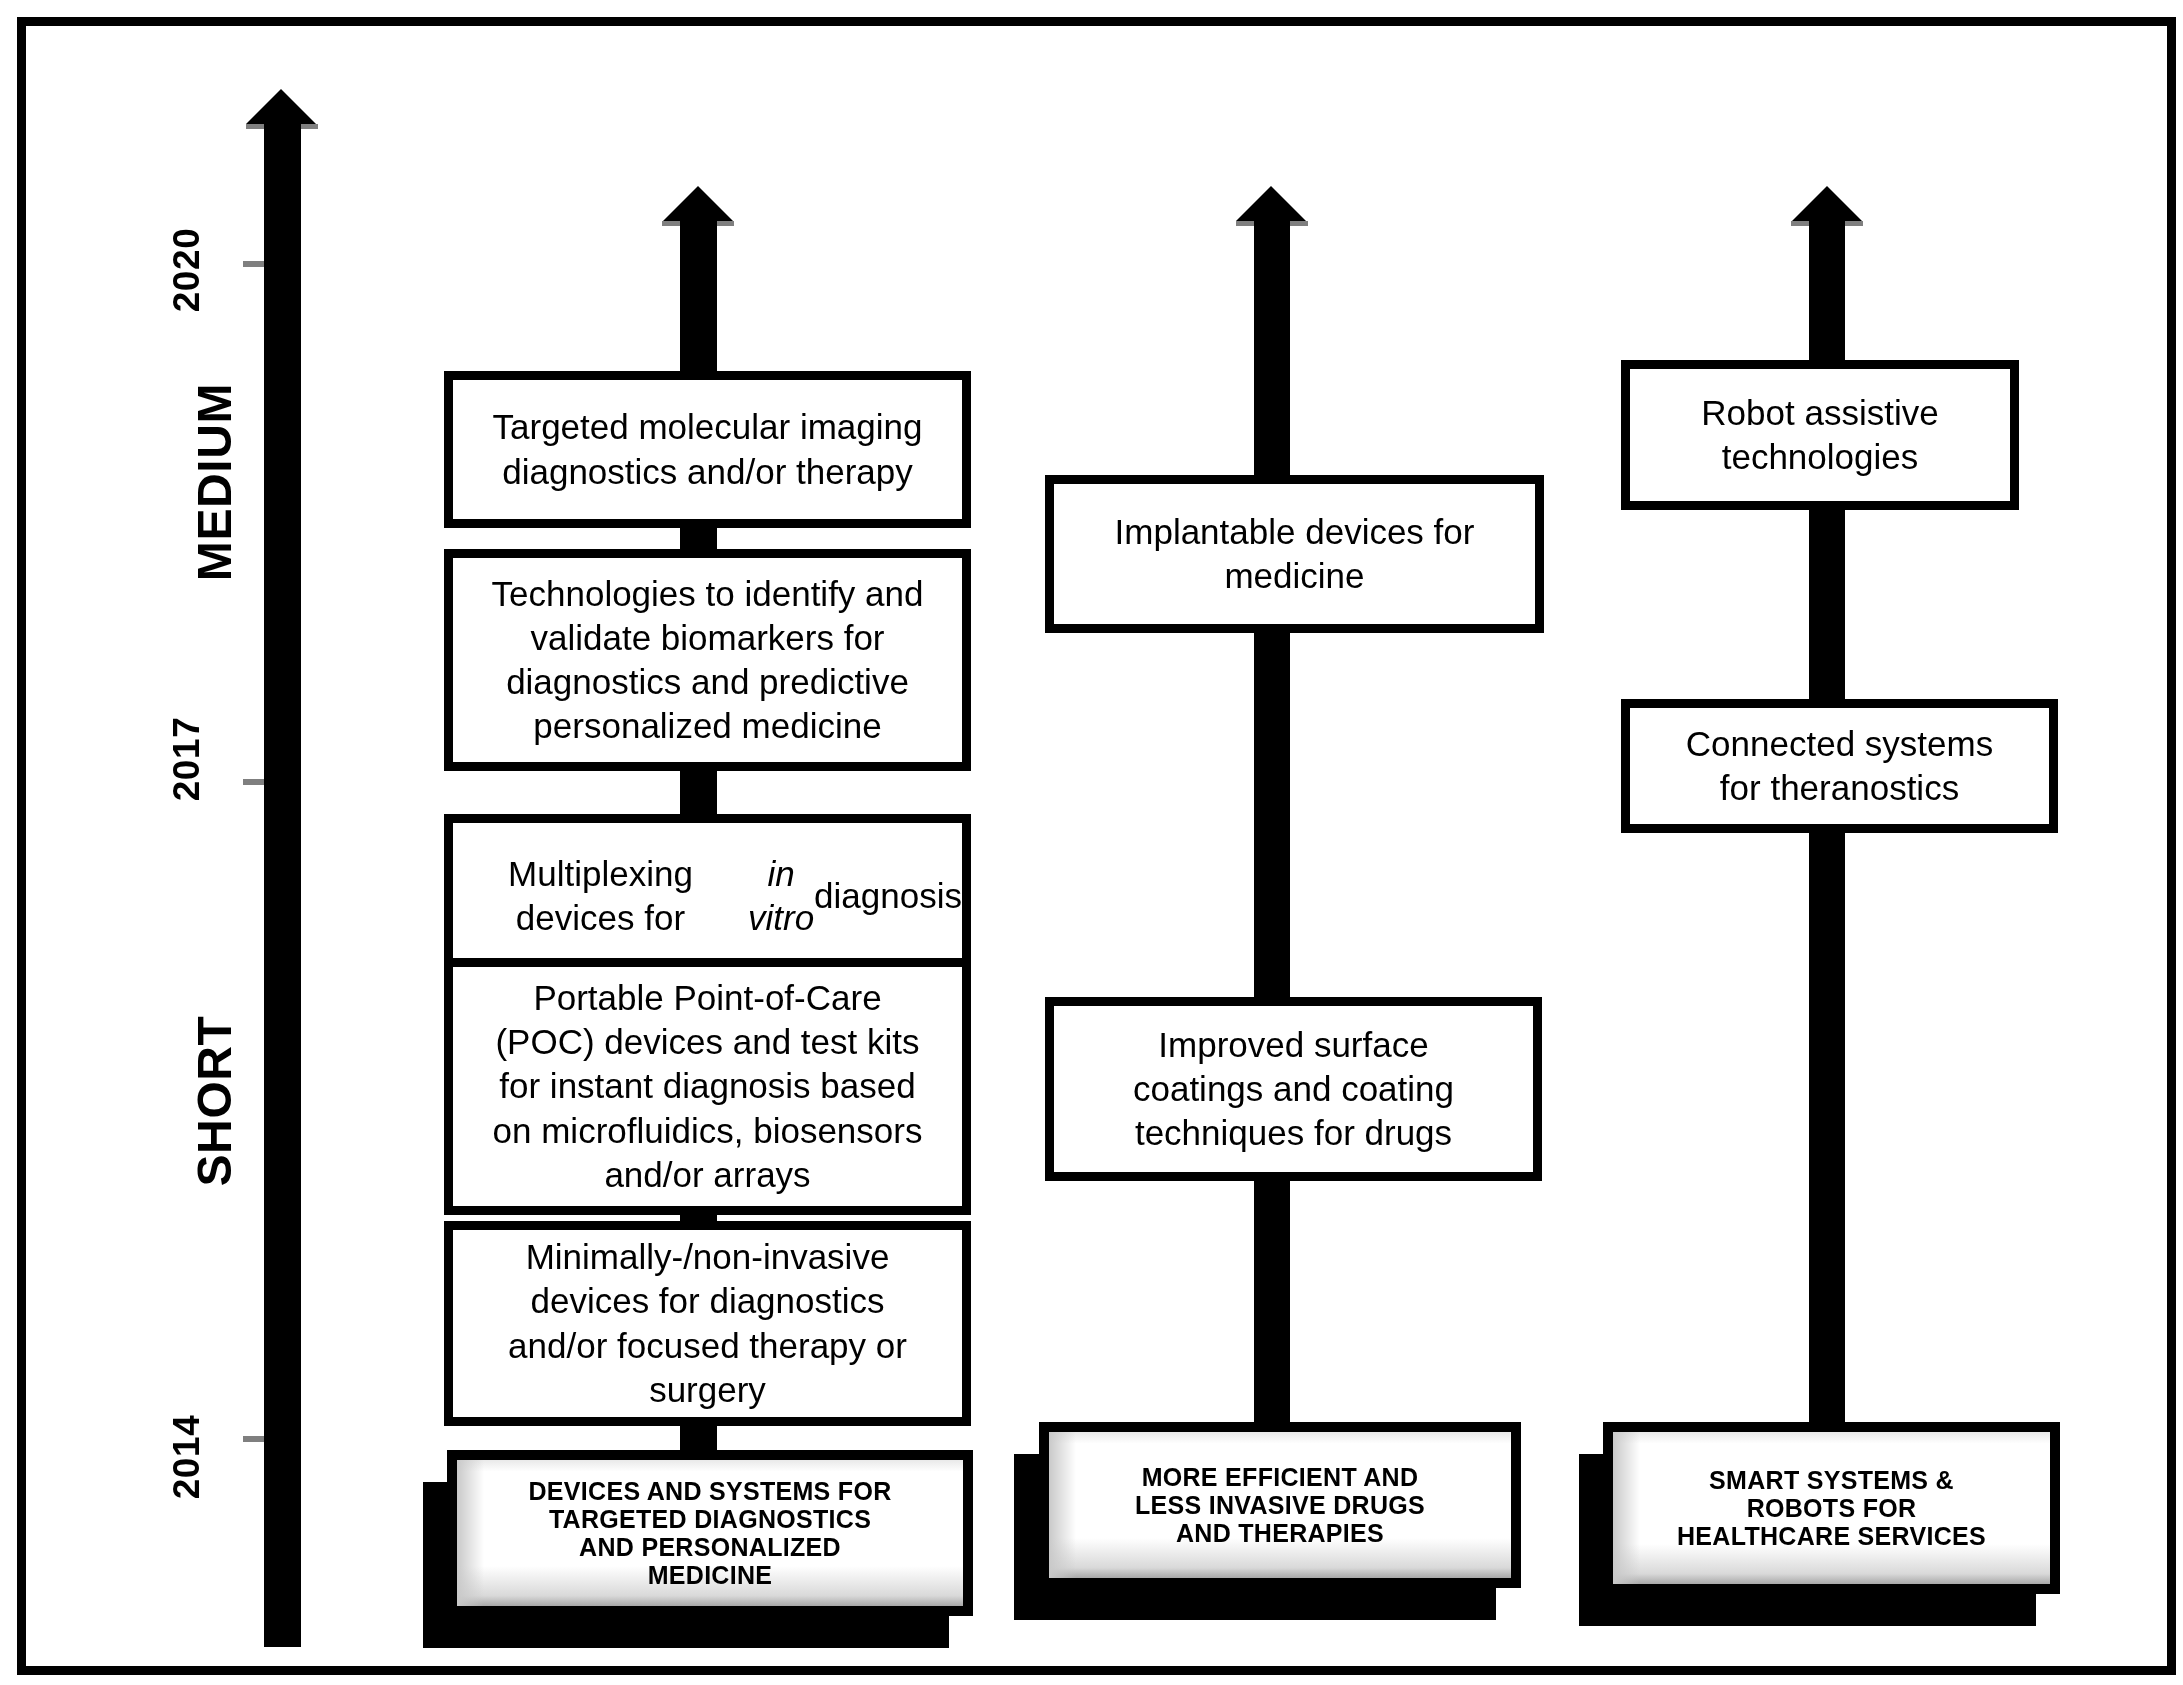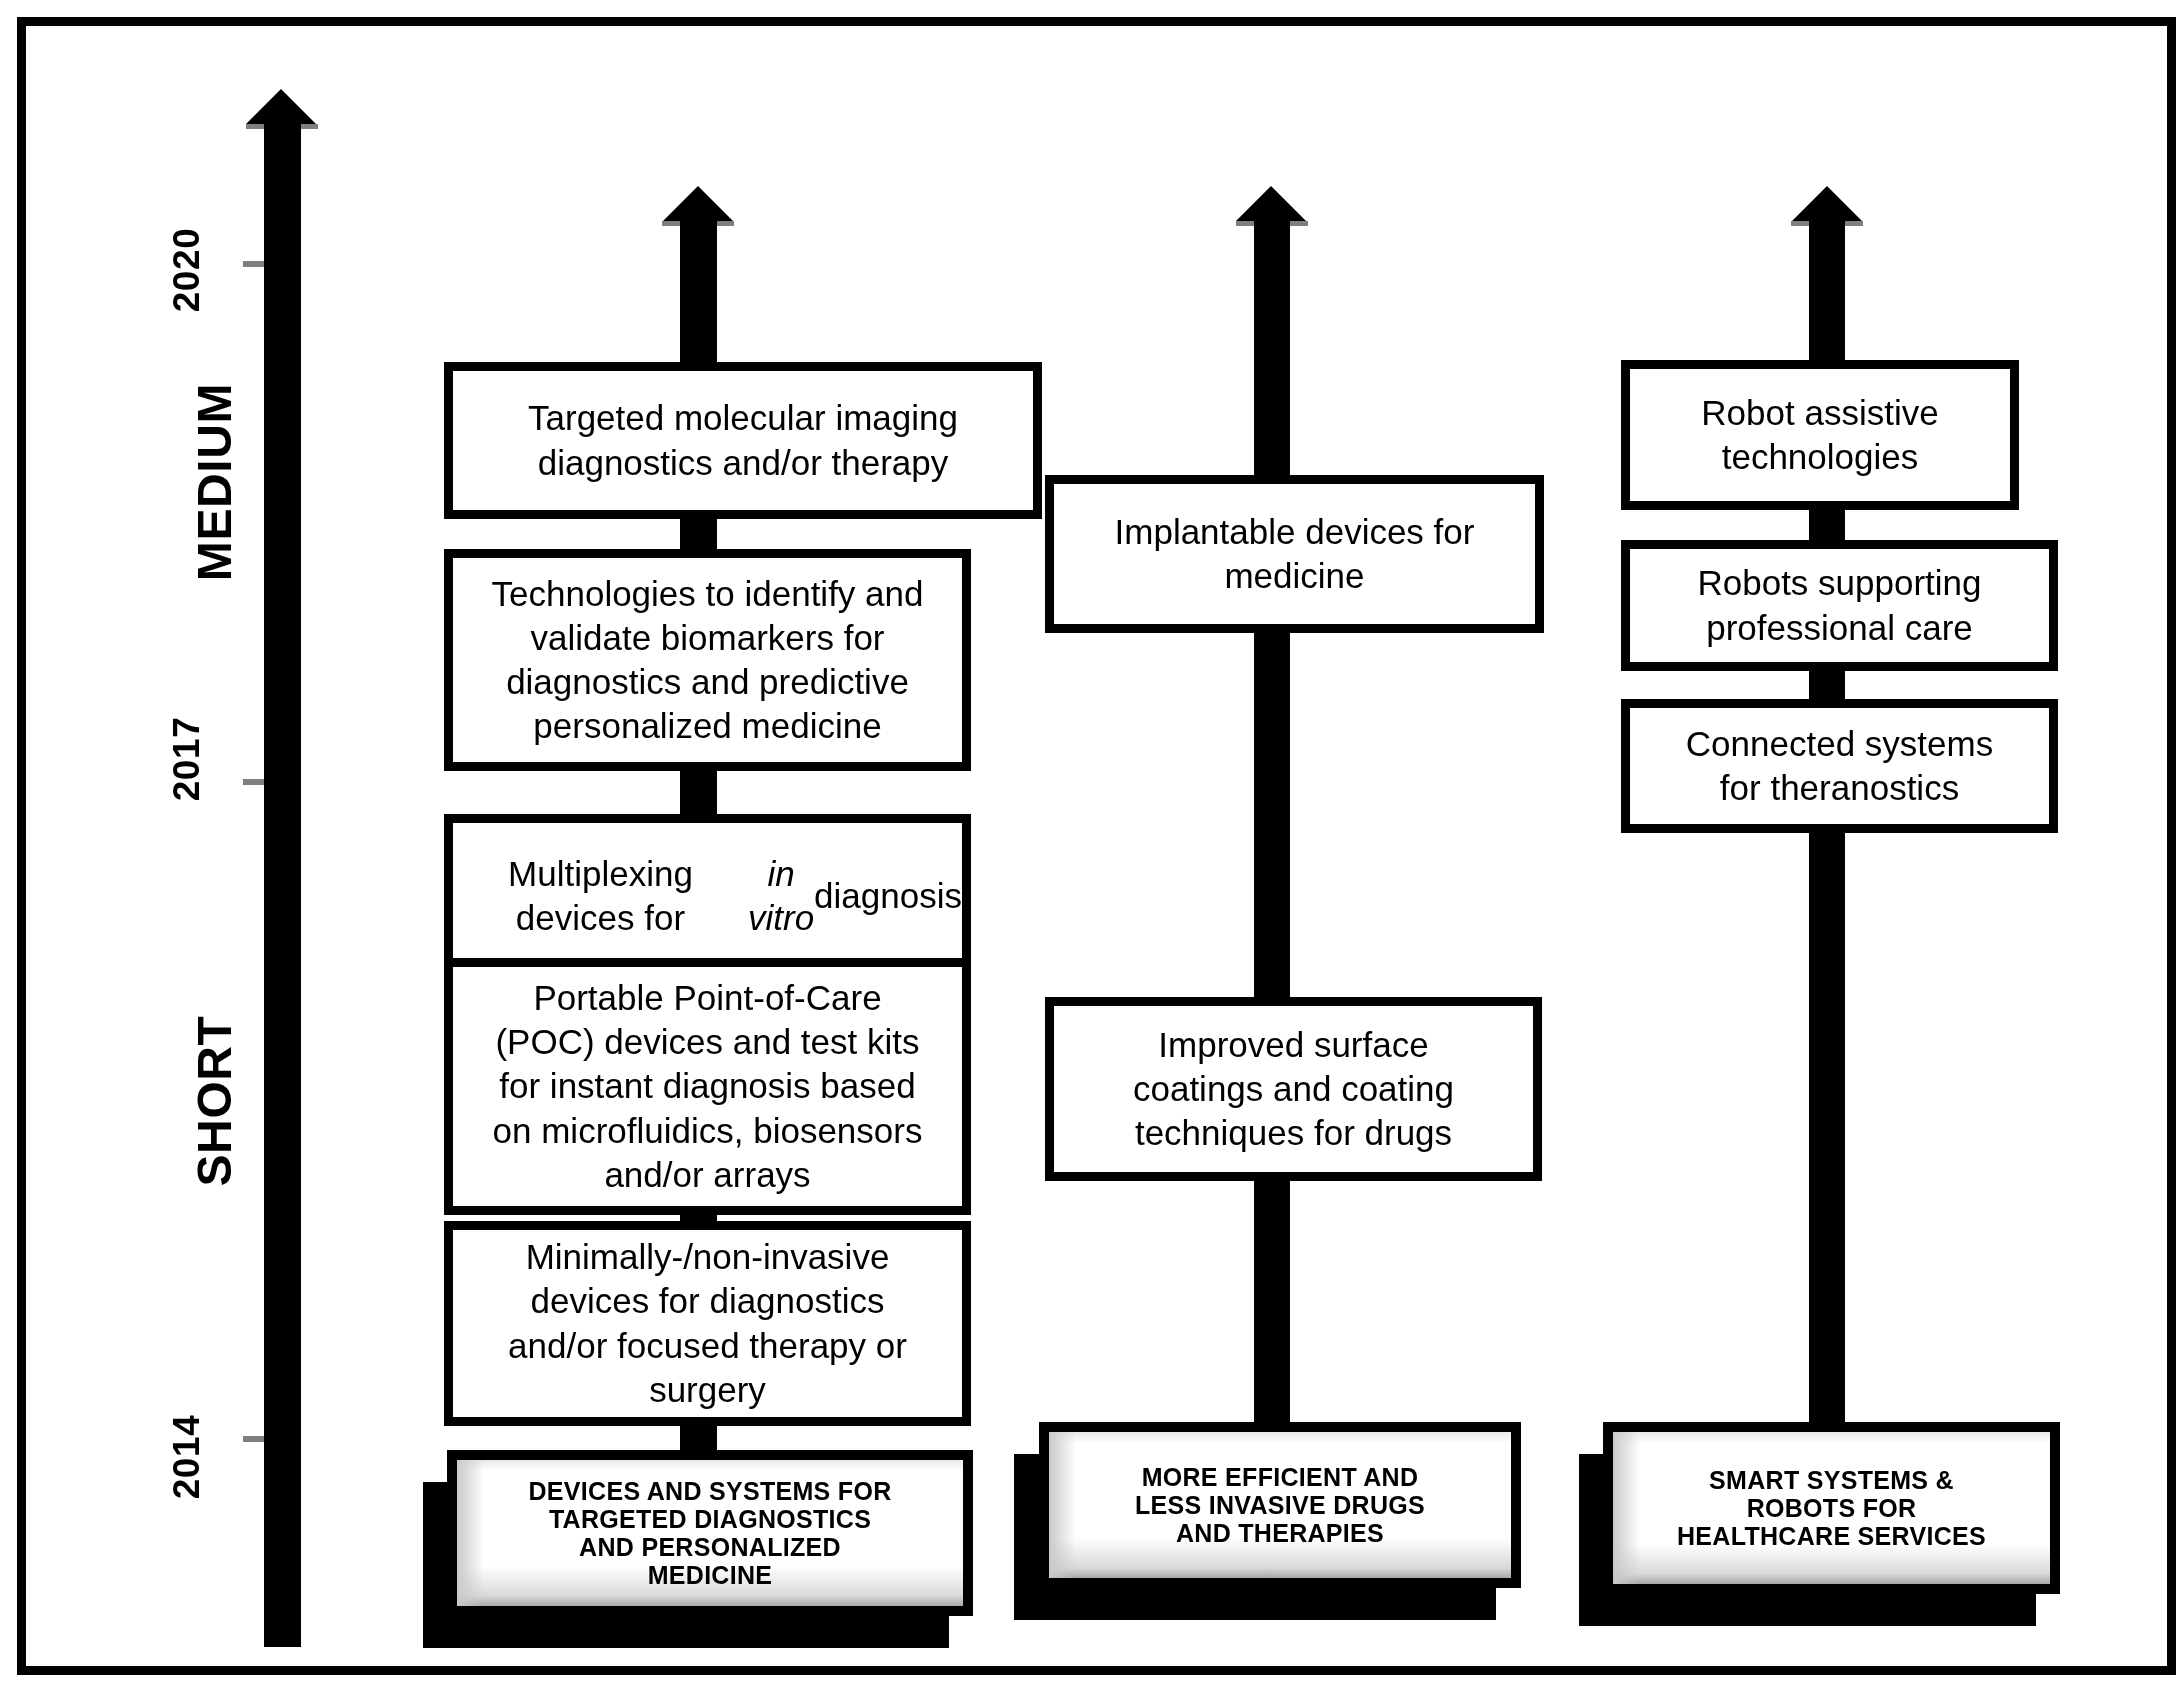--- a/index.html
+++ b/index.html
@@ -120,21 +120,21 @@
   <div class="axis-label year" style="left:187px; top:270px;">2020</div>
   <div class="axis-label period" style="left:214px; top:482px;">MEDIUM</div>
   <div class="axis-label year" style="left:187px; top:759px;">2017</div>
   <div class="axis-label period" style="left:214px; top:1101px;">SHORT</div>
   <div class="axis-label year" style="left:187px; top:1457px;">2014</div>
 
   <div class="wing" style="left:662px; top:221px;"></div>
   <div class="shaft" style="left:680px; top:215px; width:37px; height:1251px;"></div>
   <div class="head" style="left:663px; top:186px;"></div>
 
-  <div class="item-box" style="left:444px; top:362px;  width:598px; height:157px;">Targeted molecular imaging
+  <div class="item-box" style="left:444px; top:371px;  width:527px; height:157px;">Targeted molecular imaging
 diagnostics and/or therapy</div>
   <div class="item-box" style="left:444px; top:549px;  width:527px; height:222px;">Technologies to identify and
 validate biomarkers for
 diagnostics and predictive
 personalized medicine</div>
   <div class="item-box" style="left:444px; top:814px; width:527px; height:164px;"><span>Multiplexing devices for </span><span class="it">in
 vitro</span><span> diagnosis</span></div>
   <div class="item-box" style="left:444px; top:958px; width:527px; height:257px;">Portable Point-of-Care
 (POC) devices and test kits
 for instant diagnosis based
@@ -165,22 +165,20 @@
   <div class="header-box" style="left:1039px; top:1422px; width:482px; height:166px;">MORE EFFICIENT AND
 LESS INVASIVE DRUGS
 AND THERAPIES</div>
 
   <div class="wing" style="left:1791px; top:221px;"></div>
   <div class="shaft" style="left:1809px; top:215px; width:36px; height:1225px;"></div>
   <div class="head" style="left:1792px; top:186px;"></div>
 
   <div class="item-box" style="left:1621px; top:360px;  width:398px; height:150px;">Robot assistive
 technologies</div>
-  <div class="item-box" style="left:1621px; top:540px;  width:437px; height:131px;">Robots supporting
-professional care</div>
   <div class="item-box" style="left:1621px; top:699px; width:437px; height:134px;">Connected systems
 for theranostics</div>
 
   <div class="header-shadow" style="left:1579px; top:1454px; width:457px; height:172px;"></div>
   <div class="header-box" style="left:1603px; top:1422px; width:457px; height:172px;">SMART SYSTEMS &amp;
 ROBOTS FOR
 HEALTHCARE SERVICES</div>
 
 </div>
 

